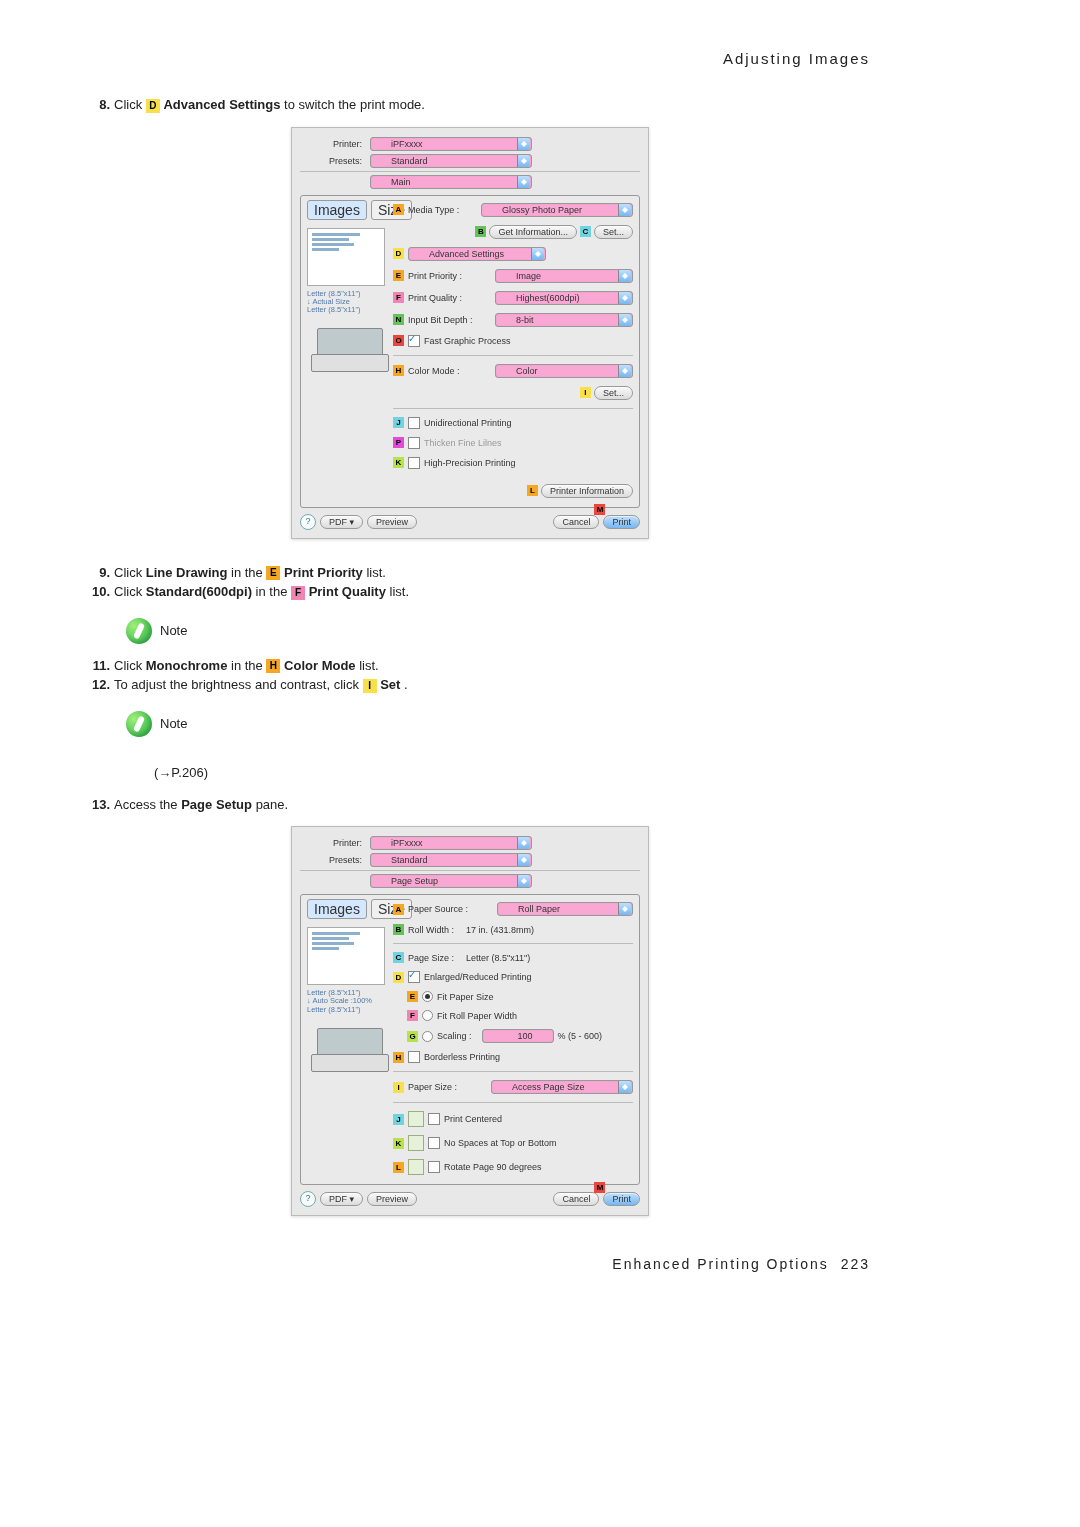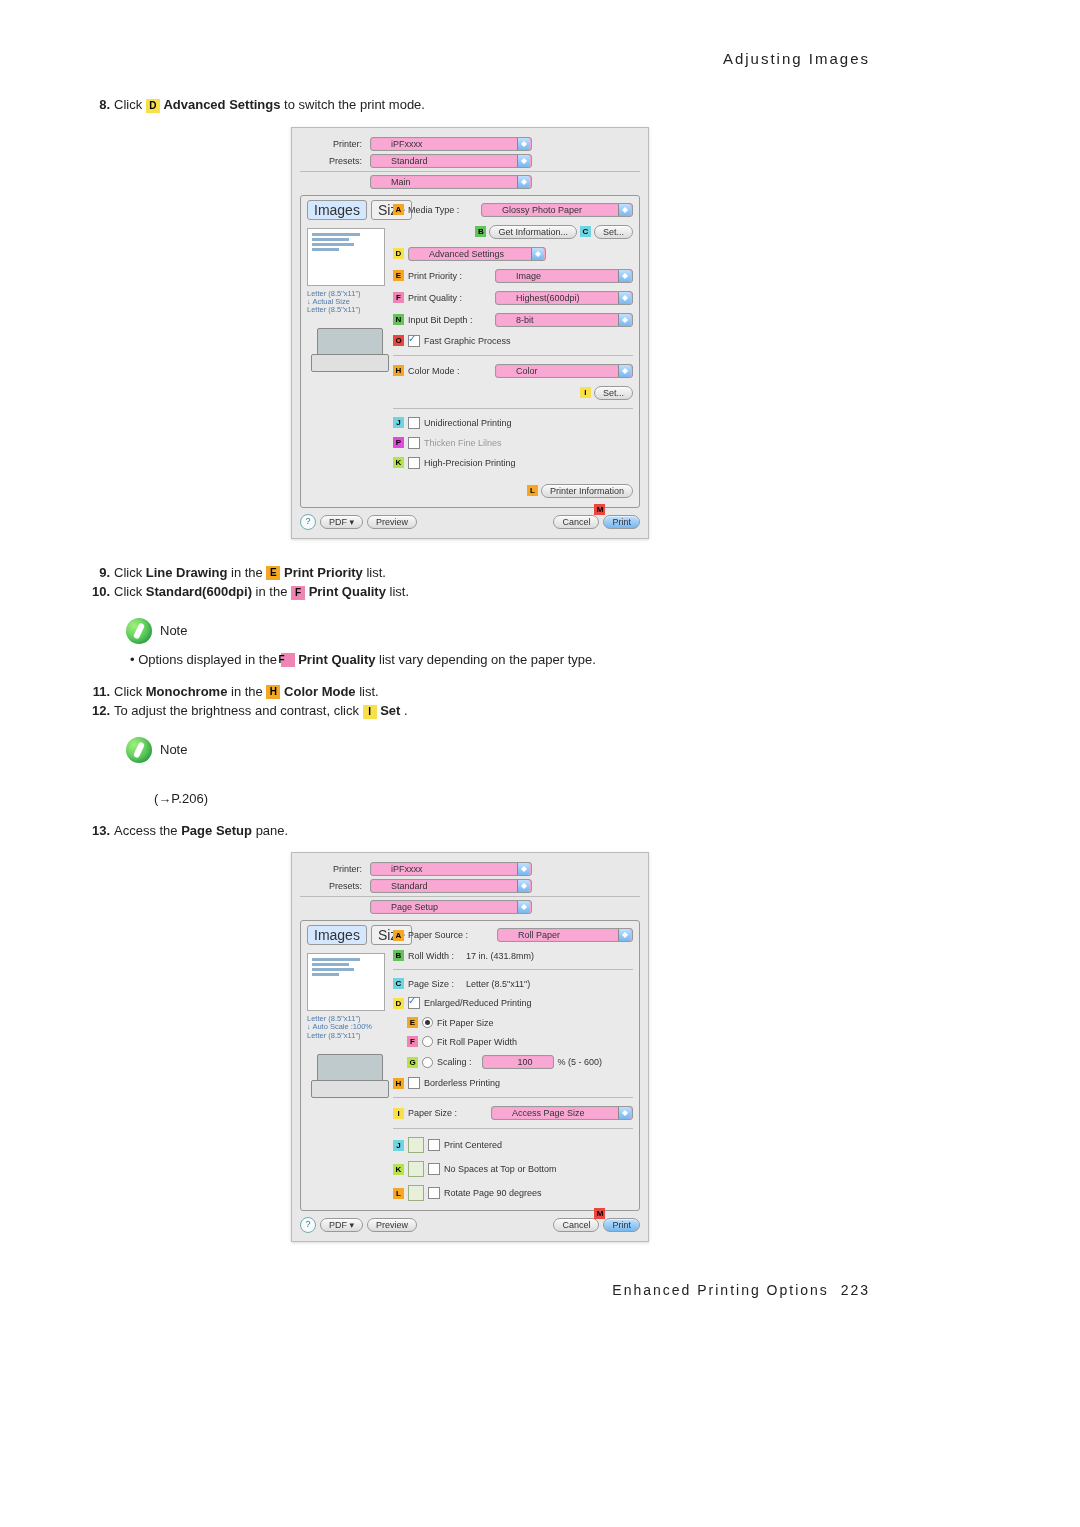--- a/index.html
+++ b/index.html
@@ -314,26 +314,20 @@
     <b> Print Quality</b>
     <span> list.</span>
   </div>
 </div>
 
 <div class="note-block">
   <div class="note-header">
     <div class="note-icon"></div>
     <span>Note</span>
   </div>
-  <div class="note-bullet">
-    <span>•  Options displayed in the </span>
-    <span class="marker m-pink">F</span>
-    <b> Print Quality</b>
-    <span> list vary depending on the paper type.</span>
-  </div>
 </div>
 
 <div class="step">
   <div class="step-num">11.</div>
   <div class="step-body">
     <span>Click </span>
     <b>Monochrome</b>
     <span> in the </span>
     <span class="marker m-orange">H</span>
     <b> Color Mode</b>

